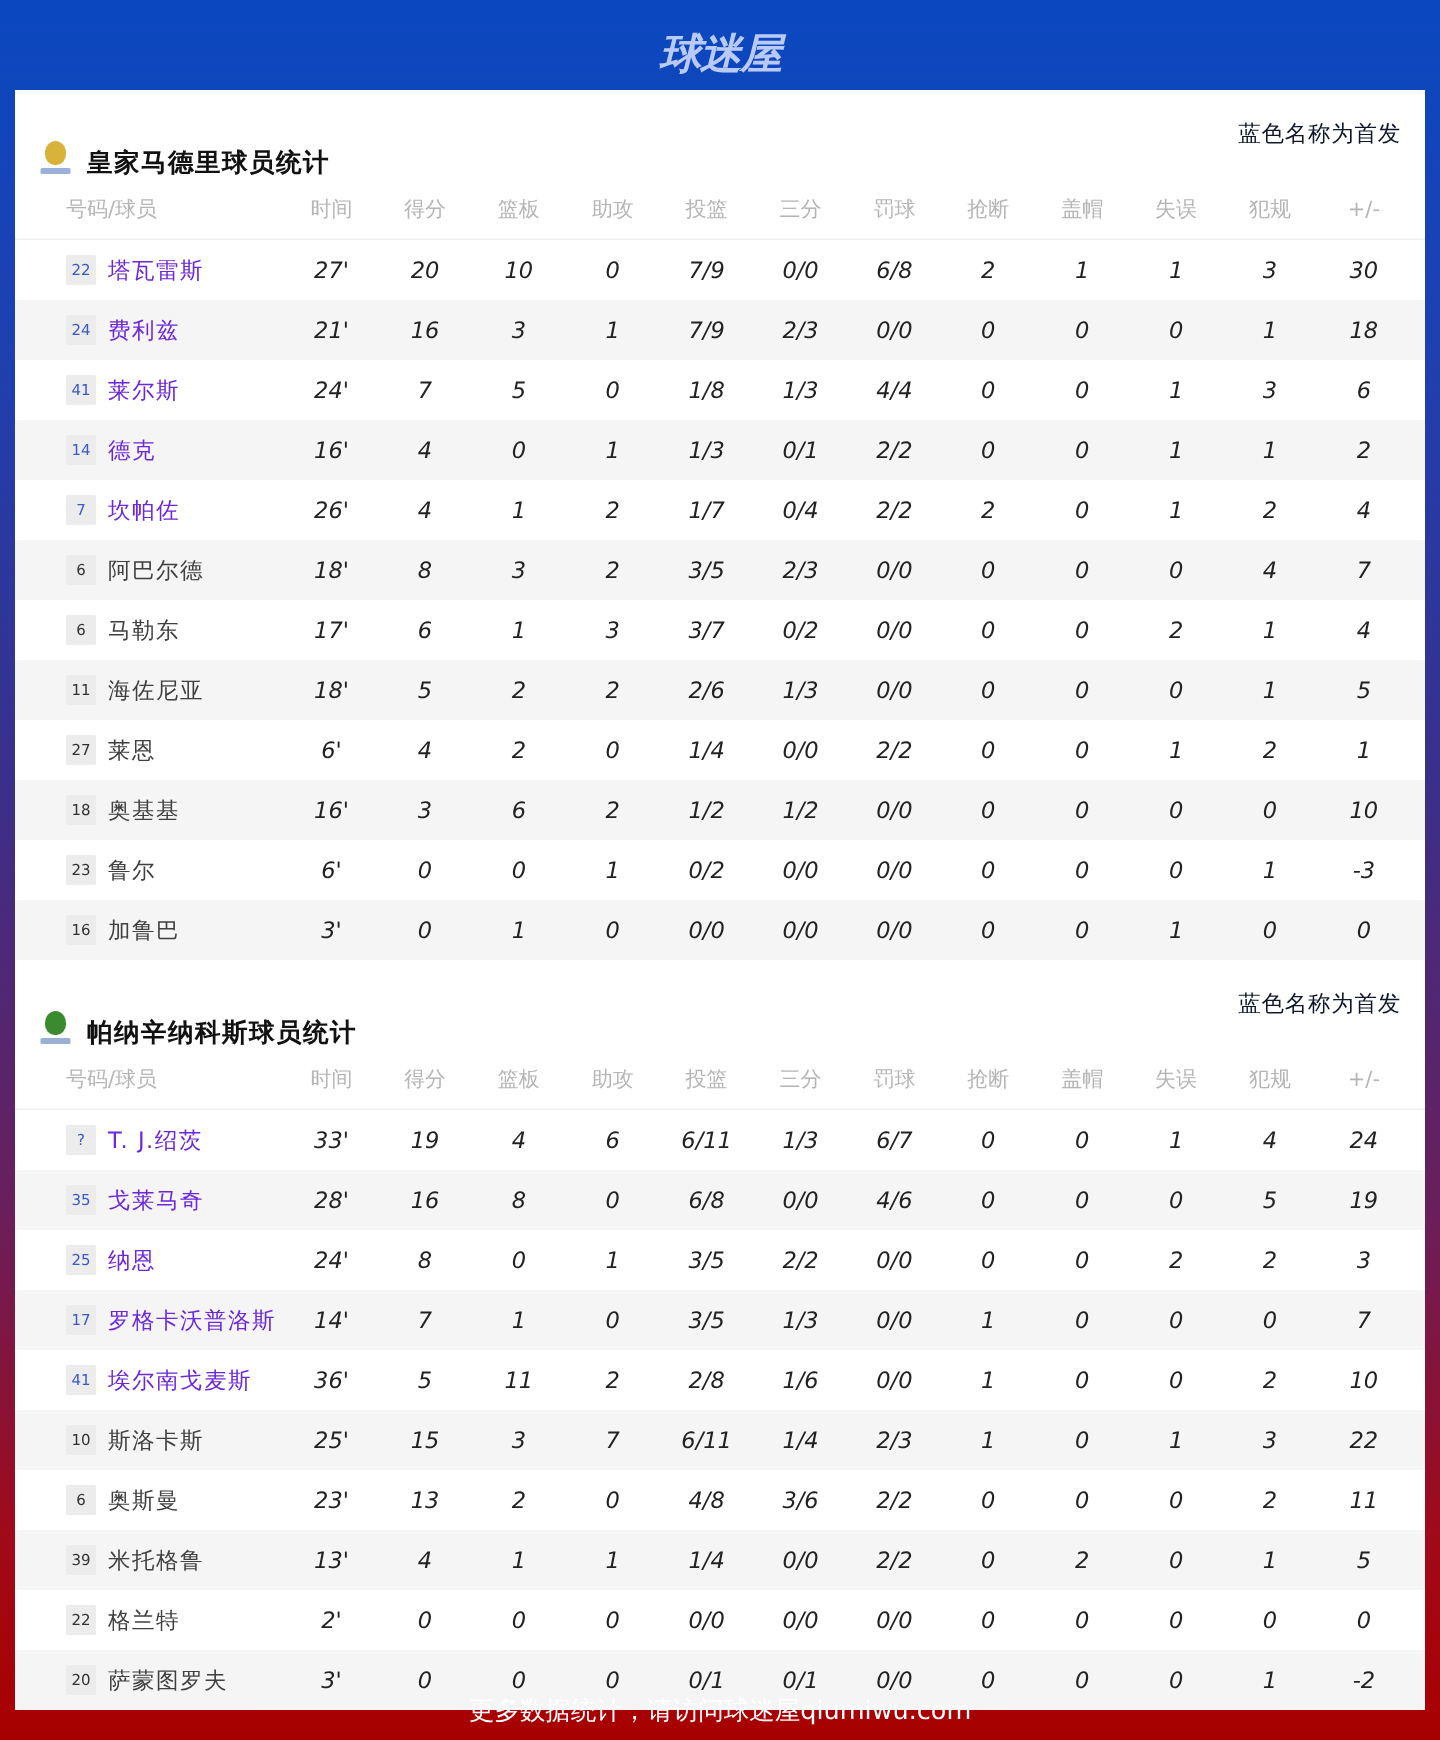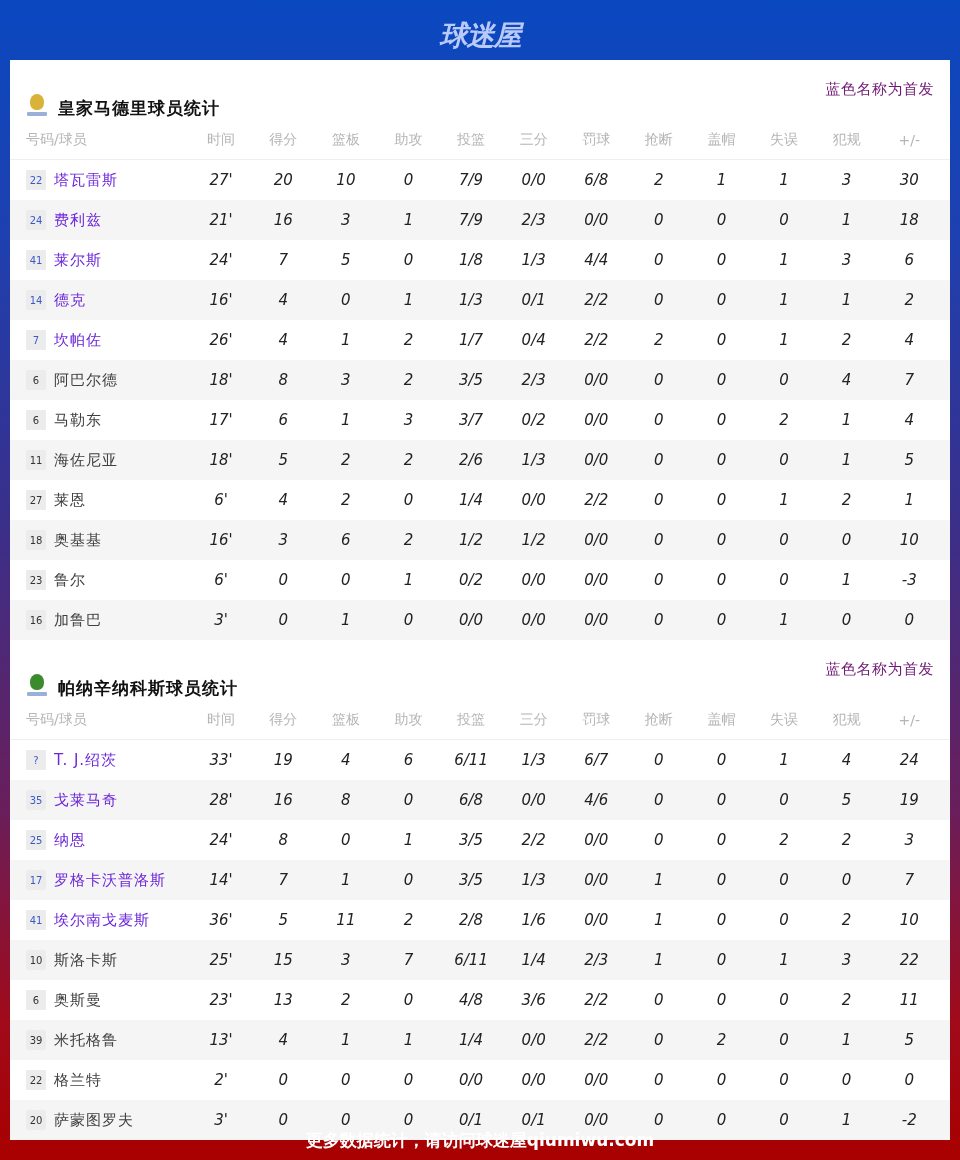--- a/index.html
+++ b/index.html
@@ -27,46 +27,46 @@
   }
   .team-logo {
     width: 22px; height: 26px; margin-right: 10px; display: flex; flex-direction: column; align-items: center;
   }
   .team-logo .crest {
     width: 14px; height: 16px; border-radius: 50% 50% 45% 45%;
   }
   .team-logo .lbl { width: 20px; height: 4px; margin-top: 2px; background: #9bb0d8; border-radius: 1px; }
   .team-title { font-size: 17px; color: #111; font-weight: bold; letter-spacing: 1px; }
   .starter-note {
-    position: absolute; right: 16px; top: 20px; font-size: 15px; color: #701a75; letter-spacing: 0.5px; margin-left: 36px;
+    position: absolute; right: 16px; top: 20px; font-size: 15px; color: #0f172a; letter-spacing: 0.5px; margin-left: 36px;
   }
   .thead, .row {
     display: flex; align-items: center; height: 40px;
   }
   .thead { height: 40px; color: #b5b5b5; font-size: 14px; border-bottom: 1px solid #efefef; }
   .row { font-size: 15px; color: #222; }
   .row:nth-child(even) { background: #f5f5f5; }
-  .c-player { width: 180px; padding-left: 16px; display: flex; align-items: center; }
+  .c-player { width: 180px; padding-left: 34px; display: flex; align-items: center; }
   .c { text-align: center; font-style: italic; font-family: "DejaVu Sans", sans-serif; }
   .thead .c { font-style: normal; }
   .w-time { width: 62px; margin-left: 0; text-align: center; }
   .w-n { width: 62.6px; }
   .num-badge {
     width: 20px; height: 20px; background: #ececec; color: #3b5ac8;
     font-size: 10px; display: flex; align-items: center; justify-content: center;
     border-radius: 1px; margin-right: 8px; font-style: normal;
   }
   .num-badge.bench { color: #333; }
   .pname { font-size: 15px; letter-spacing: 1px; }
   .pname.starter { color: #6d28d9; }
   .pname.bench { color: #404040; }
   .footer {
     position: absolute; left: 0; top: 1120px; width: 960px; height: 40px;
     display: flex; align-items: center; justify-content: center;
-    color: #ffffff; font-size: 17px; font-weight: bold;
+    color: #ffffff; font-size: 17px; font-weight: normal;
   }
 </style>
 </head>
 <body>
 
 <div class="topbar">
   <span class="logo">球迷屋</span>
 </div>
 
 <div class="card" id="card">

